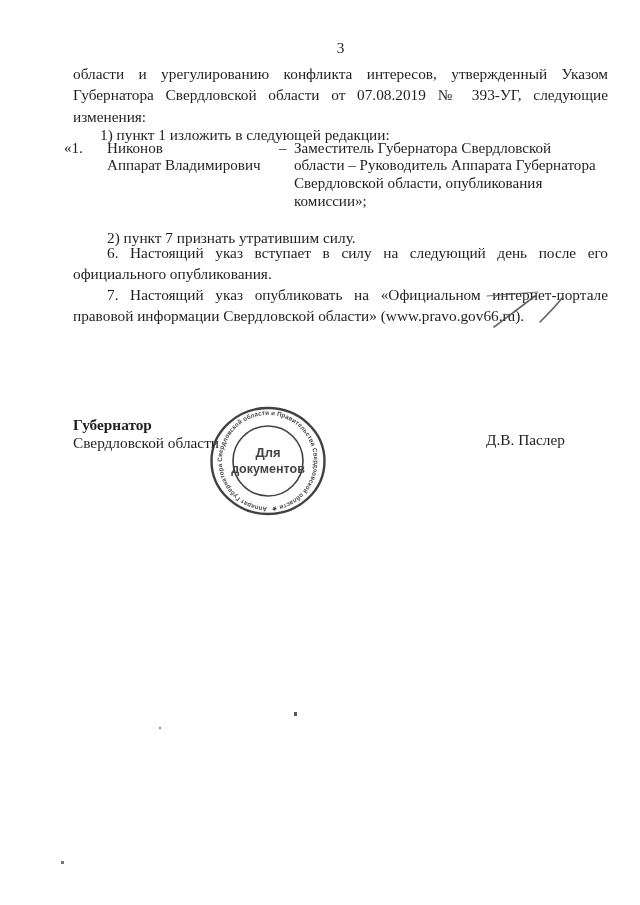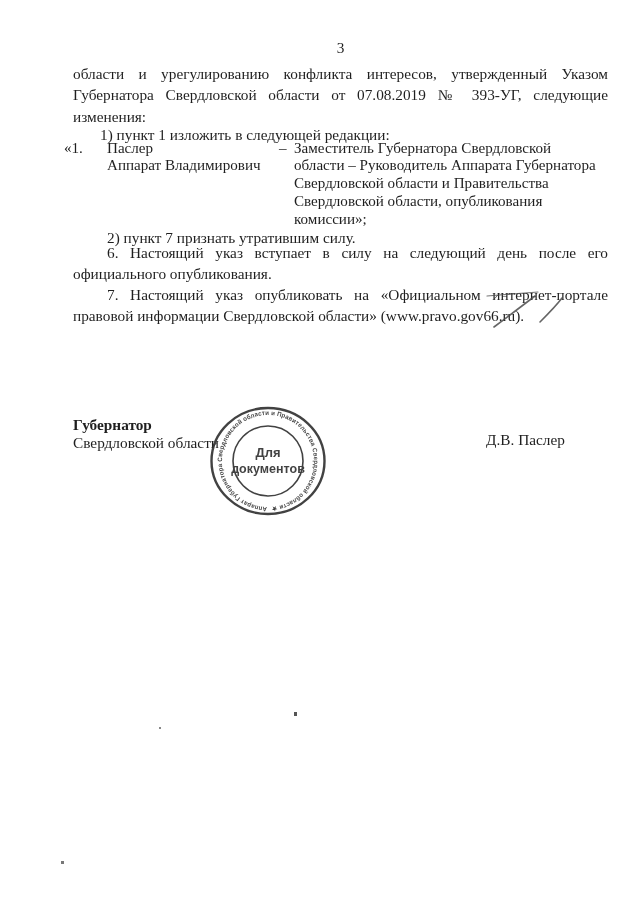--- a/index.html
+++ b/index.html
@@ -33,30 +33,29 @@
   <div class="ln just" style="top:64.5px;">области и урегулированию конфликта интересов, утвержденный Указом</div>
   <div class="ln just" style="top:86px;">Губернатора Свердловской области от 07.08.2019 № 393-УГ, следующие</div>
   <div class="ln" style="top:107.5px;left:73px;">изменения:</div>
 
   <div class="ln" style="top:125.5px;left:100px;">1) пункт 1 изложить в следующей редакции:</div>
 
   <div class="tcol" style="top:139.6px;left:64px;">
     <div>«1.</div>
   </div>
   <div class="tcol" style="top:139.6px;left:107px;">
-    <div>Паслер</div>
+    <div>Никонов</div>
     <div>Аппарат Владимирович</div>
   </div>
   <div class="tcol" style="top:139.6px;left:279px;">
     <div>–</div>
   </div>
   <div class="tcol" style="top:139.6px;left:294px;">
     <div>Заместитель Губернатора Свердловской</div>
     <div>области – Руководитель Аппарата Губернатора</div>
-    <div>Свердловской области и Правительства</div>
     <div>Свердловской области, опубликования</div>
     <div>комиссии»;</div>
   </div>
 
   <div class="ln" style="top:229px;left:107px;">2) пункт 7 признать утратившим силу.</div>
 
   <div class="ln just ind" style="top:244px;">6. Настоящий указ вступает в силу на следующий день после его</div>
   <div class="ln" style="top:264.6px;left:73px;">официального опубликования.</div>
 
   <div class="ln just ind" style="top:285.6px;">7. Настоящий указ опубликовать на «Официальном интернет-портале</div>

